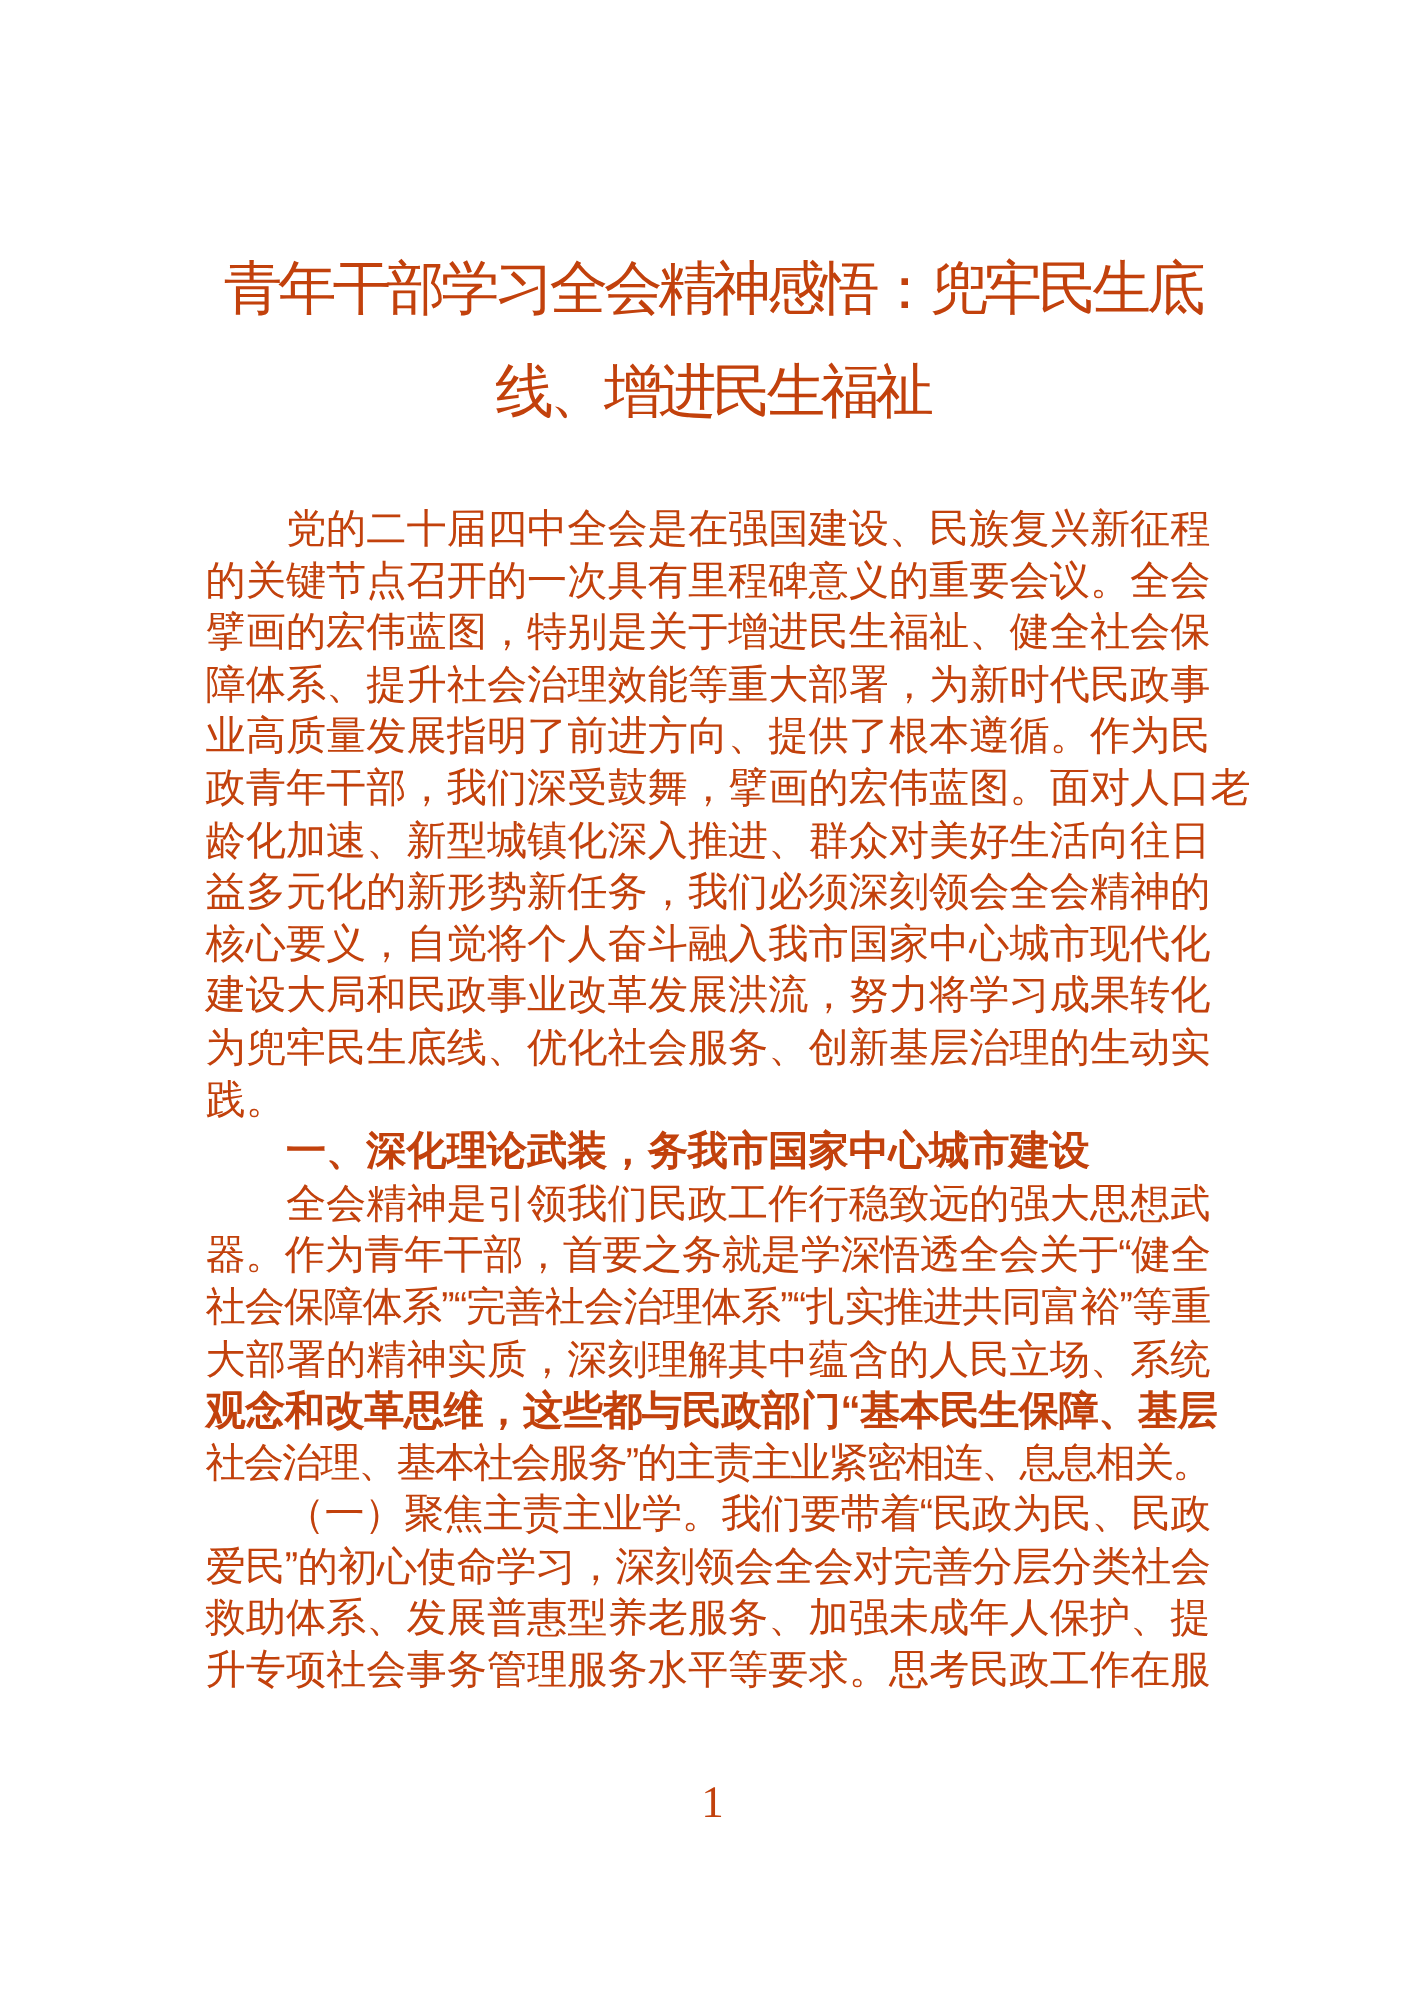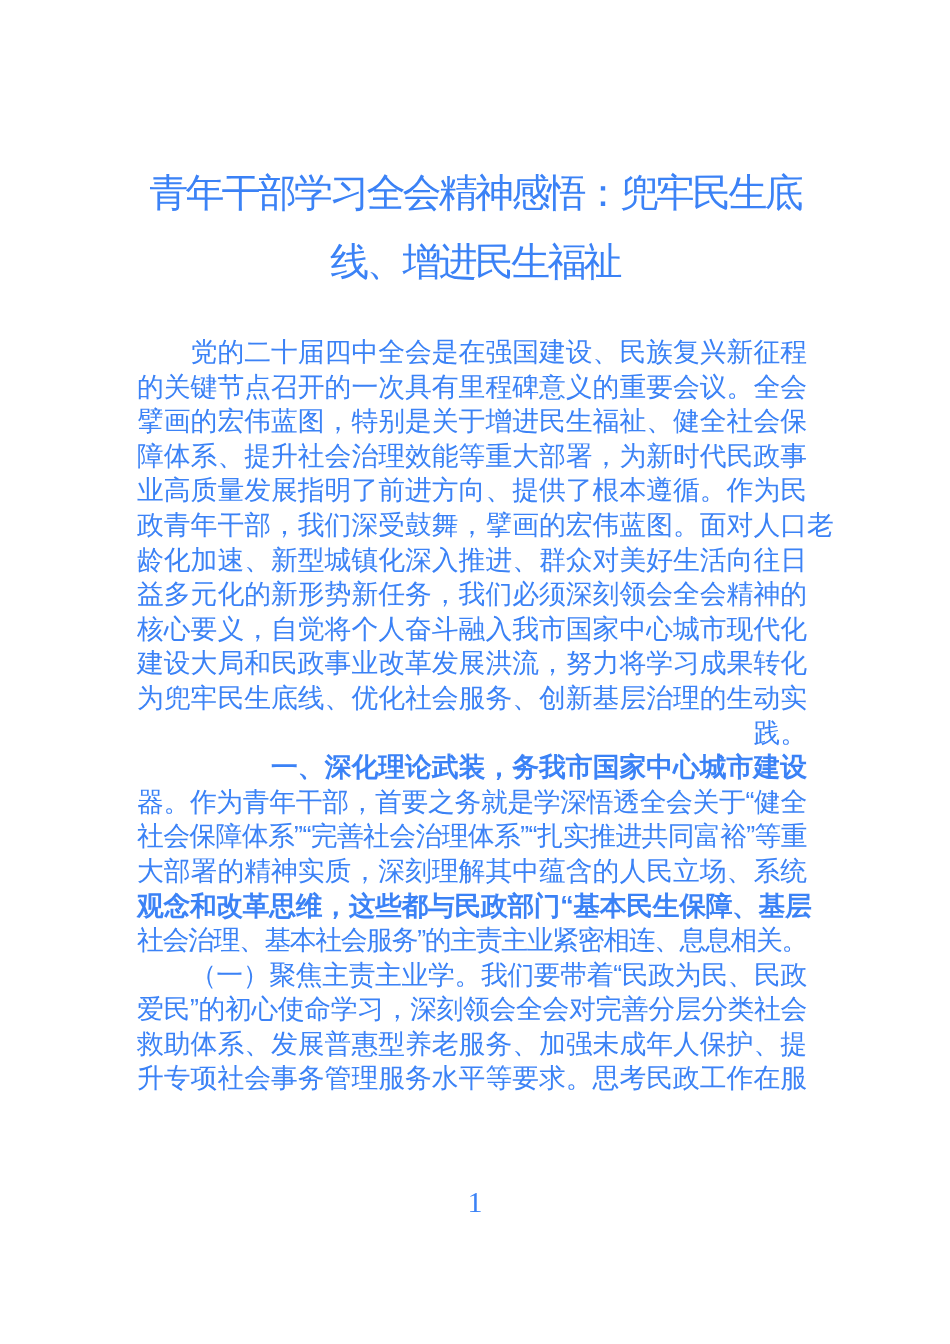--- a/index.html
+++ b/index.html
@@ -1,32 +1,32 @@
 <!DOCTYPE html>
 <html><head>
 <meta charset="utf-8">
 <style>
   html,body{margin:0;padding:0;background:#ffffff;}
   #page{
     position:relative;
     width:902px;height:1344px;
     background:#ffffff;
-    color:#3b82f6;
+    color:#c2410c;
     overflow:hidden;
     font-family:"Liberation Sans","DejaVu Sans",sans-serif;
   }
   .doc-title{
     position:absolute;top:158px;left:0;width:950px;
     text-align:center;
     font-size:39px;line-height:69px;letter-spacing:-2.8px;
     font-weight:400;
   }
   .doc-body{
     position:absolute;top:335px;left:137px;width:670px;
-    font-size:26.8px;line-height:34.6px;text-align:right;
+    font-size:26.8px;line-height:34.6px;
   }
   .bline{height:34.6px;white-space:pre;}
   .bline .lt{display:inline-block;white-space:pre;}
   .bline.hd{font-weight:bold;}
   .pageno{
     position:absolute;top:1186px;left:0;width:950px;
     text-align:center;
     font-family:"Liberation Serif","DejaVu Serif",serif;
     font-size:30px;line-height:32px;
   }
@@ -48,20 +48,21 @@
       <div class="bline"><span class="lt" style="letter-spacing: 0.003125px;">障体系、提升社会治理效能等重大部署，为新时代民政事</span></div>
       <div class="bline"><span class="lt" style="letter-spacing: 0.003125px;">业高质量发展指明了前进方向、提供了根本遵循。作为民</span></div>
       <div class="bline"><span class="lt" style="letter-spacing: 0.003125px;">政青年干部，我们深受鼓舞，擘画的宏伟蓝图。面对人口老</span></div>
       <div class="bline"><span class="lt" style="letter-spacing: 0.003125px;">龄化加速、新型城镇化深入推进、群众对美好生活向往日</span></div>
       <div class="bline"><span class="lt" style="letter-spacing: 0.003125px;">益多元化的新形势新任务，我们必须深刻领会全会精神的</span></div>
       <div class="bline"><span class="lt" style="letter-spacing: 0.003125px;">核心要义，自觉将个人奋斗融入我市国家中心城市现代化</span></div>
       <div class="bline"><span class="lt" style="letter-spacing: 0.003125px;">建设大局和民政事业改革发展洪流，努力将学习成果转化</span></div>
       <div class="bline"><span class="lt" style="letter-spacing: 0.003125px;">为兜牢民生底线、优化社会服务、创新基层治理的生动实</span></div>
       <div class="bline"><span class="lt" style="letter-spacing: 0px;">践。</span></div>
       <div class="bline hd"><span class="lt" style="letter-spacing: 0px;">　　一、深化理论武装，务我市国家中心城市建设</span></div>
+      <div class="bline"><span class="lt" style="letter-spacing: 0.003125px;">　　全会精神是引领我们民政工作行稳致远的强大思想武</span></div>
       <div class="bline"><span class="lt" style="letter-spacing: -0.340745px;">器。作为青年干部，首要之务就是学深悟透全会关于“健全</span></div>
       <div class="bline"><span class="lt" style="letter-spacing: -0.612069px;">社会保障体系”“完善社会治理体系”“扎实推进共同富裕”等重</span></div>
       <div class="bline"><span class="lt" style="letter-spacing: 0.003125px;">大部署的精神实质，深刻理解其中蕴含的人民立场、系统</span></div>
       <div class="bline"><span class="lt" style="letter-spacing: -0.340745px; font-weight: bold;">观念和改革思维，这些都与民政部门“基本民生保障、基层</span></div>
       <div class="bline"><span class="lt" style="letter-spacing: -1.3206px;">社会治理、基本社会服务”的主责主业紧密相连、息息相关。</span></div>
       <div class="bline"><span class="lt" style="letter-spacing: -0.340745px;">　　（一）聚焦主责主业学。我们要带着“民政为民、民政</span></div>
       <div class="bline"><span class="lt" style="letter-spacing: -0.340745px;">爱民”的初心使命学习，深刻领会全会对完善分层分类社会</span></div>
       <div class="bline"><span class="lt" style="letter-spacing: 0.003125px;">救助体系、发展普惠型养老服务、加强未成年人保护、提</span></div>
       <div class="bline"><span class="lt" style="letter-spacing: 0.003125px;">升专项社会事务管理服务水平等要求。思考民政工作在服</span></div>
     </div>

